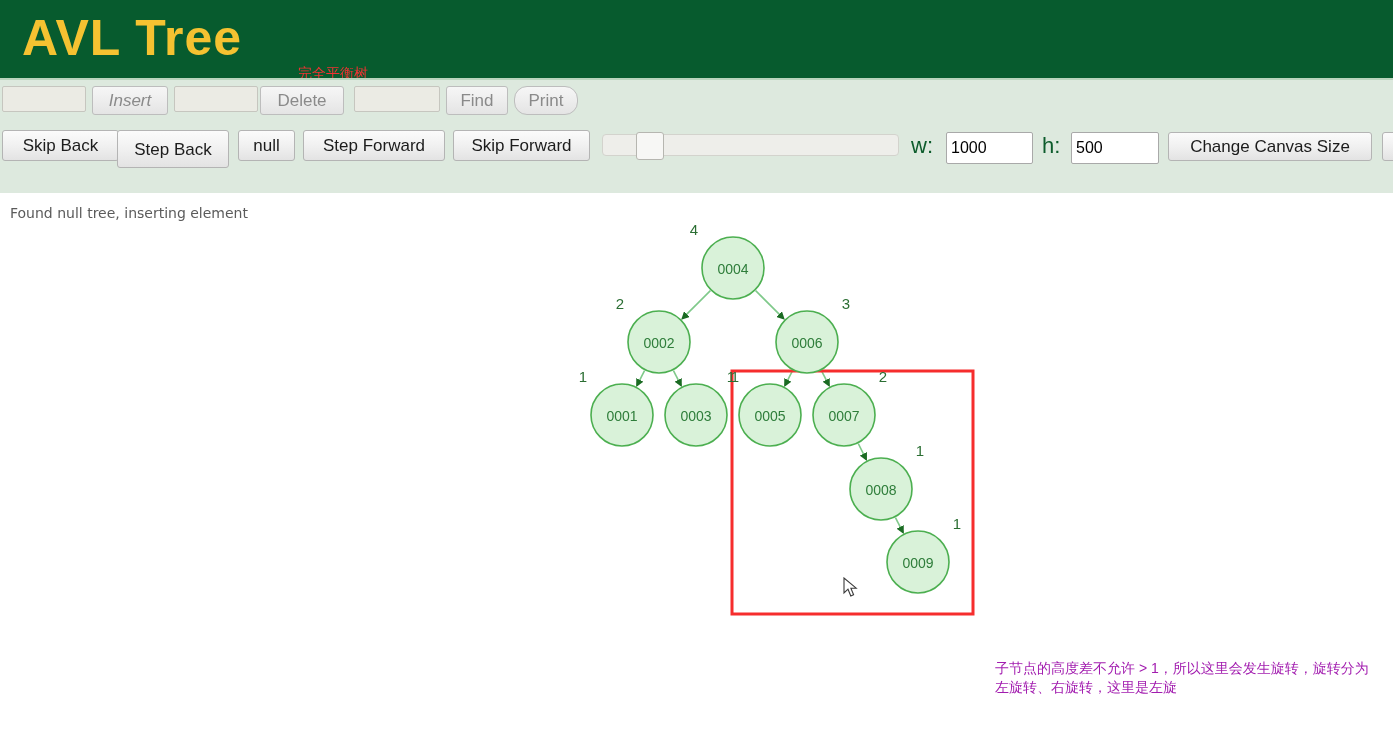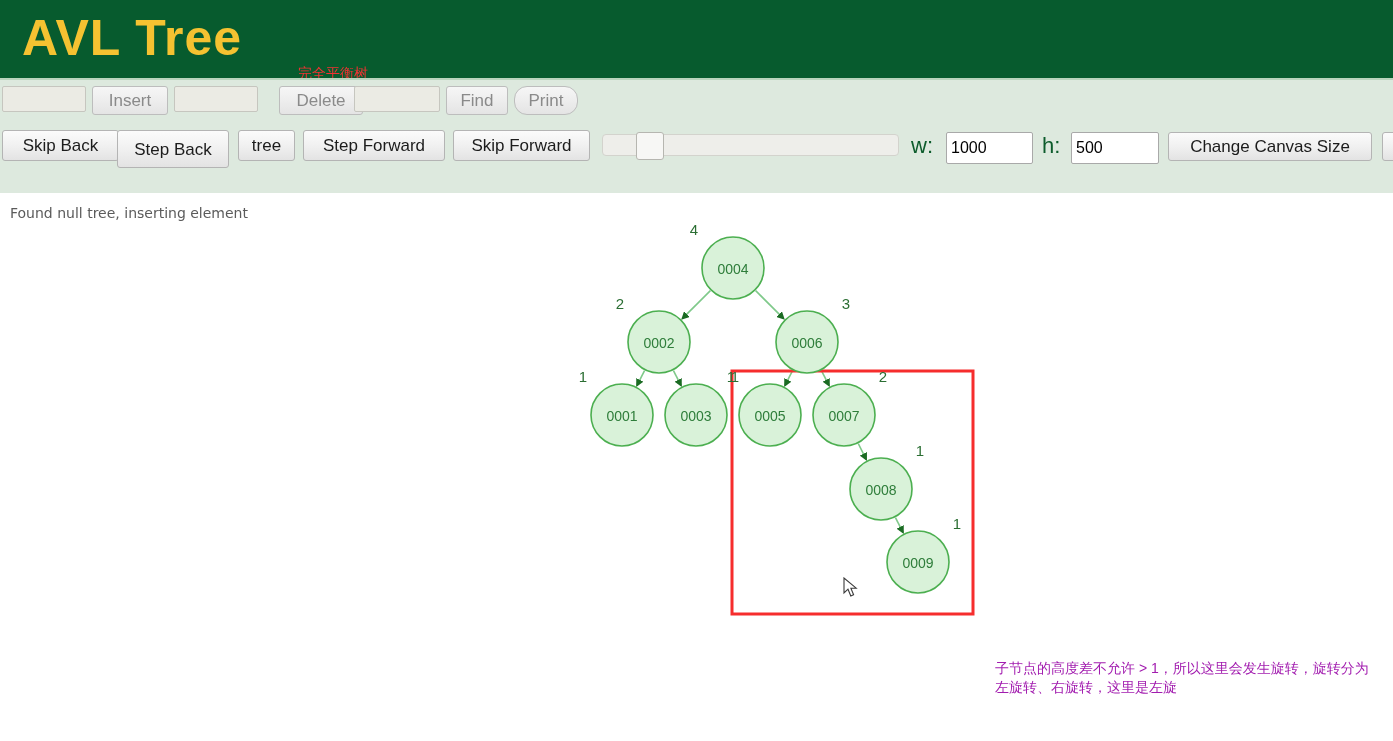--- a/index.html
+++ b/index.html
@@ -207,35 +207,35 @@
   <div class="header">
     <div class="header-title">AVL Tree</div>
     <div class="header-subtitle">完全平衡树</div>
   </div>
   <div class="header-rule"></div>
 
   <div class="toolbar">
 
     <div class="tb-row1">
       <input class="txtfield" style="left: 2px; width: 84px;" type="text" value="">
-      <button class="btn disabled" style="left:92px;  width:76px; height:29px;">Insert</button>
+      <button class="btn disabled" style="left:92px;  width:76px; height:29px;font-style:italic;">Insert</button>
 
       <input class="txtfield" style="left: 174px; width: 84px;" type="text" value="">
-      <button class="btn disabled" style="left:279px; width:84px; height:29px;">Delete</button>
+      <button class="btn disabled" style="left:260px; width:84px; height:29px;">Delete</button>
 
       <input class="txtfield" style="left: 354px; width: 86px;" type="text" value="">
       <button class="btn disabled" style="left:446px; width:62px; height:29px;">Find</button>
 
       <button class="btn disabled" style="left:514px; width:64px; height:29px;border-radius:13px;">Print</button>
     </div>
 
     <div class="tb-row2">
       <button class="btn" style="left:2px;   width:117px; height:31px;">Skip Back</button>
       <button class="btn" style="left:117px; width:112px; height:38px;">Step Back</button>
-      <button class="btn" style="left:238px; width:57px;  height:31px;">tree</button>
+      <button class="btn" style="left:238px; width:57px;  height:31px;">null</button>
       <button class="btn" style="left:303px; width:142px; height:31px;">Step Forward</button>
       <button class="btn" style="left:453px; width:137px; height:31px;">Skip Forward</button>
     </div>
 
     <div class="slider-wrap">
       <div class="slider-track"></div>
       <div class="slider-thumb"></div>
     </div>
 
     <div class="dim-label" style="left:911px;">w:</div>

